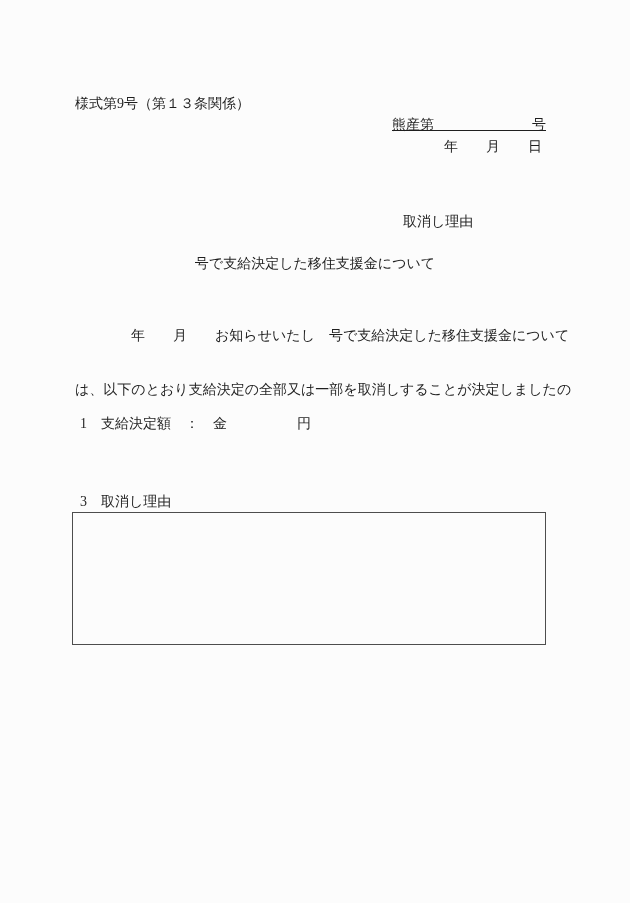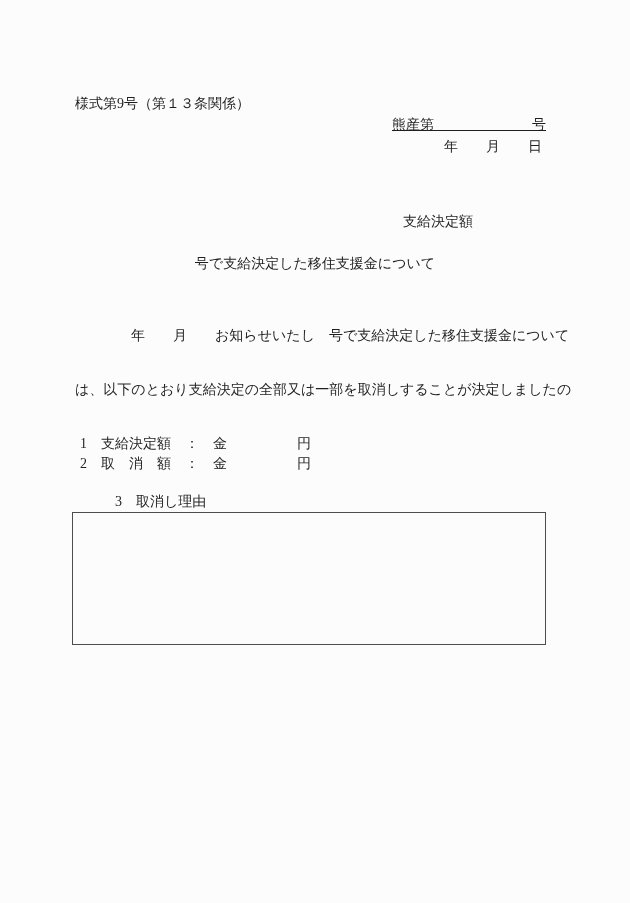--- a/index.html
+++ b/index.html
@@ -27,23 +27,23 @@
   .doc-number  { left: 392px; top: 116px; text-decoration: underline; }
   .date-line   { left: 444px; top: 138px; }
   .addressee   { left: 403px; top: 213px; }
   .doc-title   { left: 0px;   top: 255px; width: 630px; text-align: center; }
   .body-par    { left: 75px;  top: 293px; width: 490px; }
   .body-par .bline {
     white-space: pre;
     line-height: 21.5px;
     height: 21.5px;
   }
-  .item1 { left: 80px; top: 415px; margin-top: 20px; }
+  .item1 { left: 80px; top: 415px; }
   .item2 { left: 80px; top: 455px; }
-  .item3 { left: 80px; top: 493px; margin-left: 35px; }
+  .item3 { left: 80px; top: 493px; }
   .reason-box {
     position: absolute;
     left: 72px;
     top: 512px;
     width: 472px;
     height: 131px;
     border: 1px solid var(--box, #4d4d4d);
     background: transparent;
   }
 </style>
@@ -51,30 +51,29 @@
 <body>
 
 <div class="page" style="--bg: #fcfcfc; --fg: #1f1f1f; --box: #4d4d4d;">
 
   <div class="abs form-number">様式第9号（第１３条関係）</div>
 
   <div class="abs doc-number">熊産第　　　　　　　号</div>
 
   <div class="abs date-line">年　　月　　日</div>
 
-  <div class="abs addressee">支給決定額</div>
+  <div class="abs addressee">取消し理由</div>
 
   <div class="abs doc-title">号で支給決定した移住支援金について</div>
 
   <div class="abs body-par">
     <div class="bline">　　　　年　　月　　お知らせいたし　号で支給決定した移住支援金について</div>
     <div class="bline">は、以下のとおり支給決定の全部又は一部を取消しすることが決定しましたの</div>
   </div>
 
   <div class="abs item1">1　支給決定額　：　金　　　　　円</div>
 
-  <div class="abs item2">2　取　消　額　：　金　　　　　円</div>
 
   <div class="abs item3">3　取消し理由</div>
 
   <div class="reason-box"></div>
 
 </div>
 
 </body></html>

